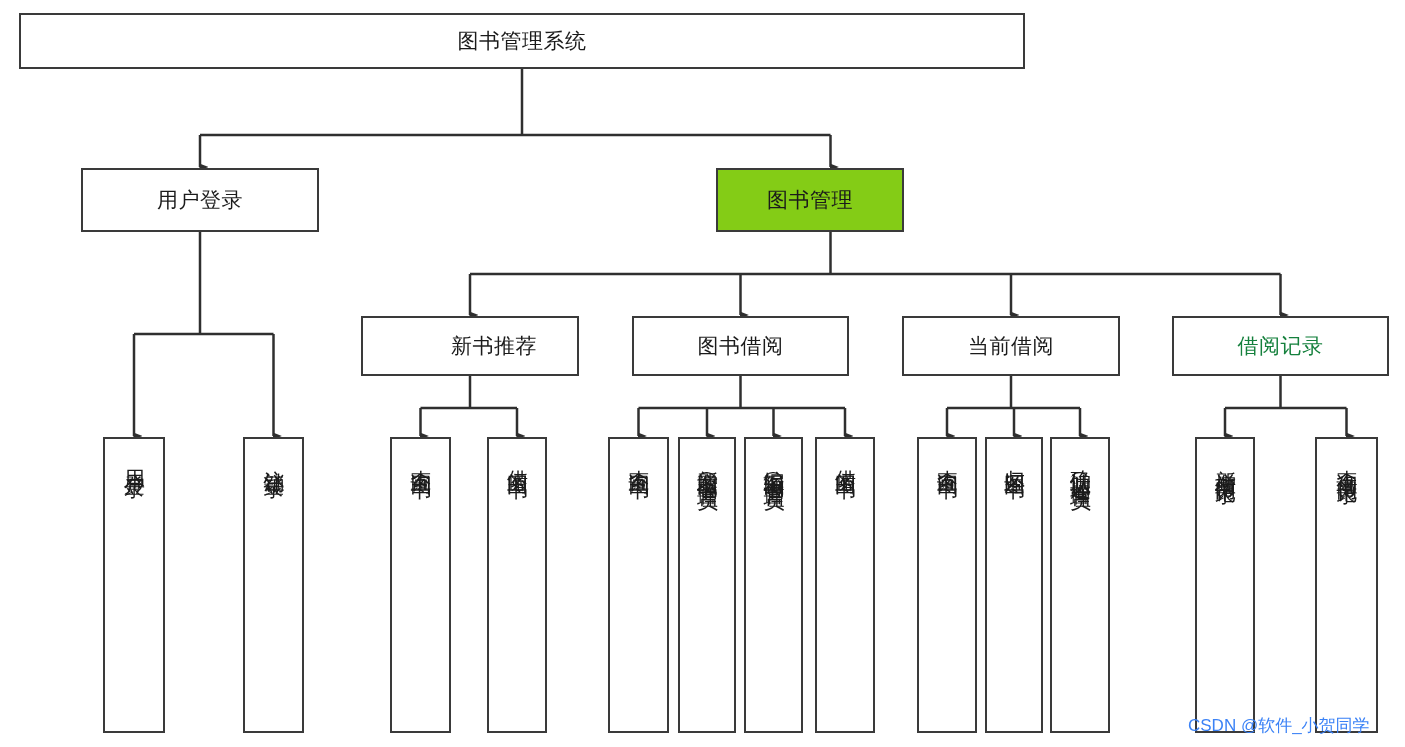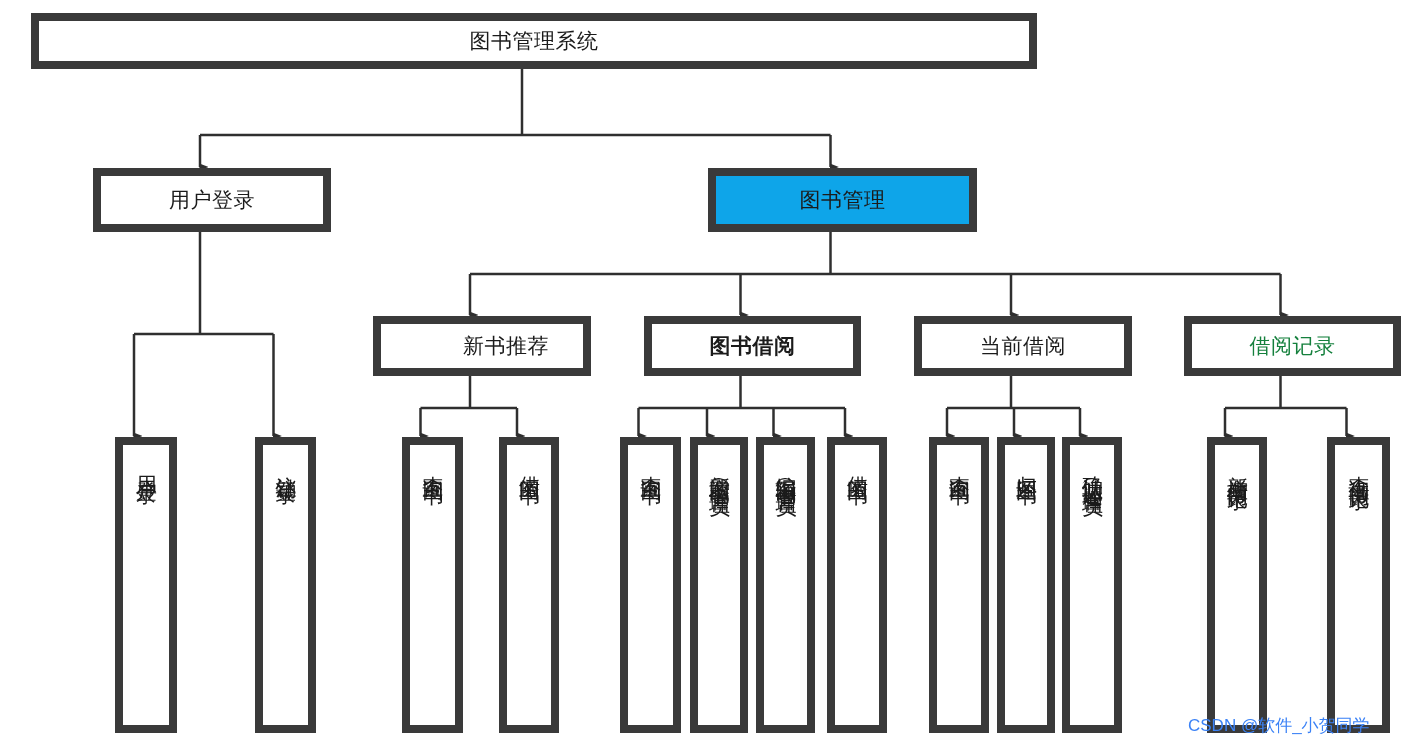--- a/index.html
+++ b/index.html
@@ -24,26 +24,25 @@
     left: 0;
     top: 0;
     width: 1405px;
     height: 747px;
     pointer-events: none;
   }
   .node {
     position: absolute;
     box-sizing: border-box;
     background: #ffffff;
-    border: 8px solid #7f1d1d;
+    border: 2px solid #7f1d1d;
     display: flex;
     align-items: center;
     justify-content: center;
     color: #1b1b1b;
-    margin-left: 12px;
   }
   .node-label {
     display: block;
     text-align: center;
     line-height: 1.18;
     letter-spacing: 0.5px;
   }
   .node.horizontal .node-label {
     font-size: 21px;
   }
@@ -113,27 +112,27 @@
       </g>
   </svg>
 
   <div id="node-layer">
       <div class="node horizontal" style="left: 19px; top: 13px; width: 1006px; height: 56px; border-color: rgb(58, 58, 58); background: rgb(255, 255, 255); color: rgb(27, 27, 27);">
         <span class="node-label">图书管理系统</span>
       </div>
       <div class="node horizontal" style="left: 81px; top: 168px; width: 238px; height: 64px; border-color: rgb(58, 58, 58); background: rgb(255, 255, 255); color: rgb(27, 27, 27);">
         <span class="node-label">用户登录</span>
       </div>
-      <div class="node horizontal" style="left: 696px; top: 168px; width: 269px; height: 64px; border-color: rgb(58, 58, 58); background: #0ea5e9; color: rgb(27, 27, 27);">
+      <div class="node horizontal" style="left: 716px; top: 168px; width: 188px; height: 64px; border-color: rgb(58, 58, 58); background: #84cc16; color: rgb(27, 27, 27);">
         <span class="node-label">图书管理</span>
       </div>
       <div class="node horizontal" style="left: 361px; top: 316px; width: 218px; height: 60px; border-color: rgb(58, 58, 58); background: rgb(255, 255, 255); color: rgb(27, 27, 27); padding-left: 48px;">
         <span class="node-label">新书推荐</span>
       </div>
-      <div class="node horizontal" style="left: 632px; top: 316px; width: 217px; height: 60px; border-color: rgb(58, 58, 58); background: rgb(255, 255, 255); color: rgb(27, 27, 27); font-weight: bold;">
+      <div class="node horizontal" style="left: 632px; top: 316px; width: 217px; height: 60px; border-color: rgb(58, 58, 58); background: rgb(255, 255, 255); color: rgb(27, 27, 27);">
         <span class="node-label">图书借阅</span>
       </div>
       <div class="node horizontal" style="left: 902px; top: 316px; width: 218px; height: 60px; border-color: rgb(58, 58, 58); background: rgb(255, 255, 255); color: rgb(27, 27, 27);">
         <span class="node-label">当前借阅</span>
       </div>
       <div class="node horizontal" style="left: 1172px; top: 316px; width: 217px; height: 60px; border-color: rgb(58, 58, 58); background: rgb(255, 255, 255); color: #15803d;">
         <span class="node-label">借阅记录</span>
       </div>
       <div class="node vertical" style="left: 103px; top: 437px; width: 62px; height: 296px; border-color: rgb(58, 58, 58); background: rgb(255, 255, 255); color: rgb(27, 27, 27);">
         <span class="node-label">用户登录</span>

